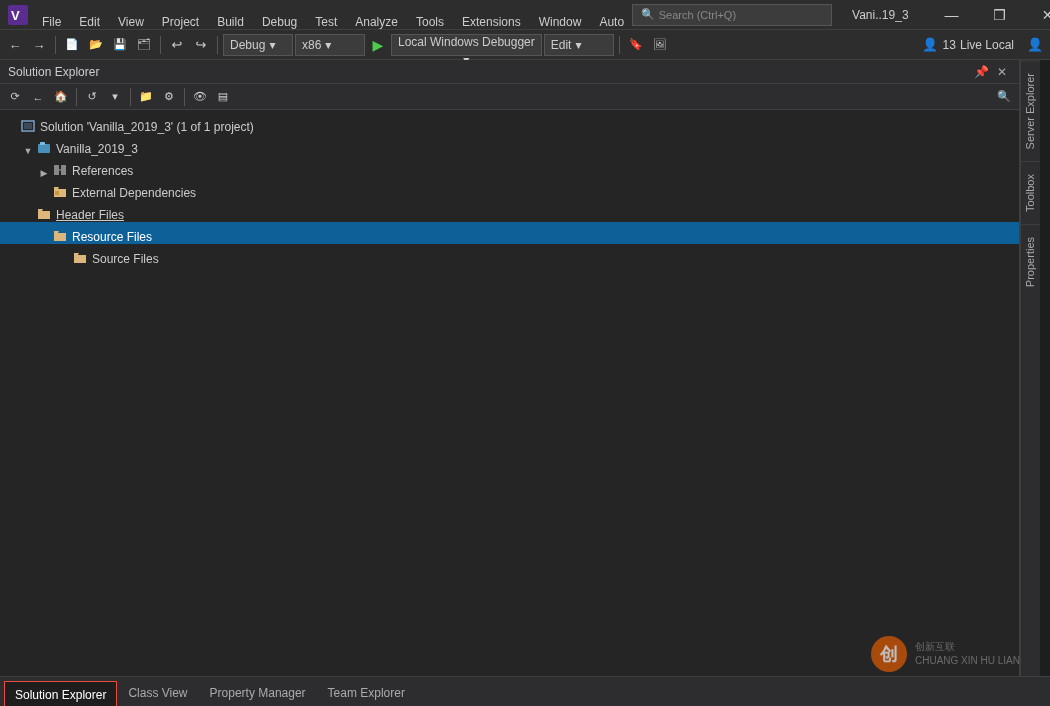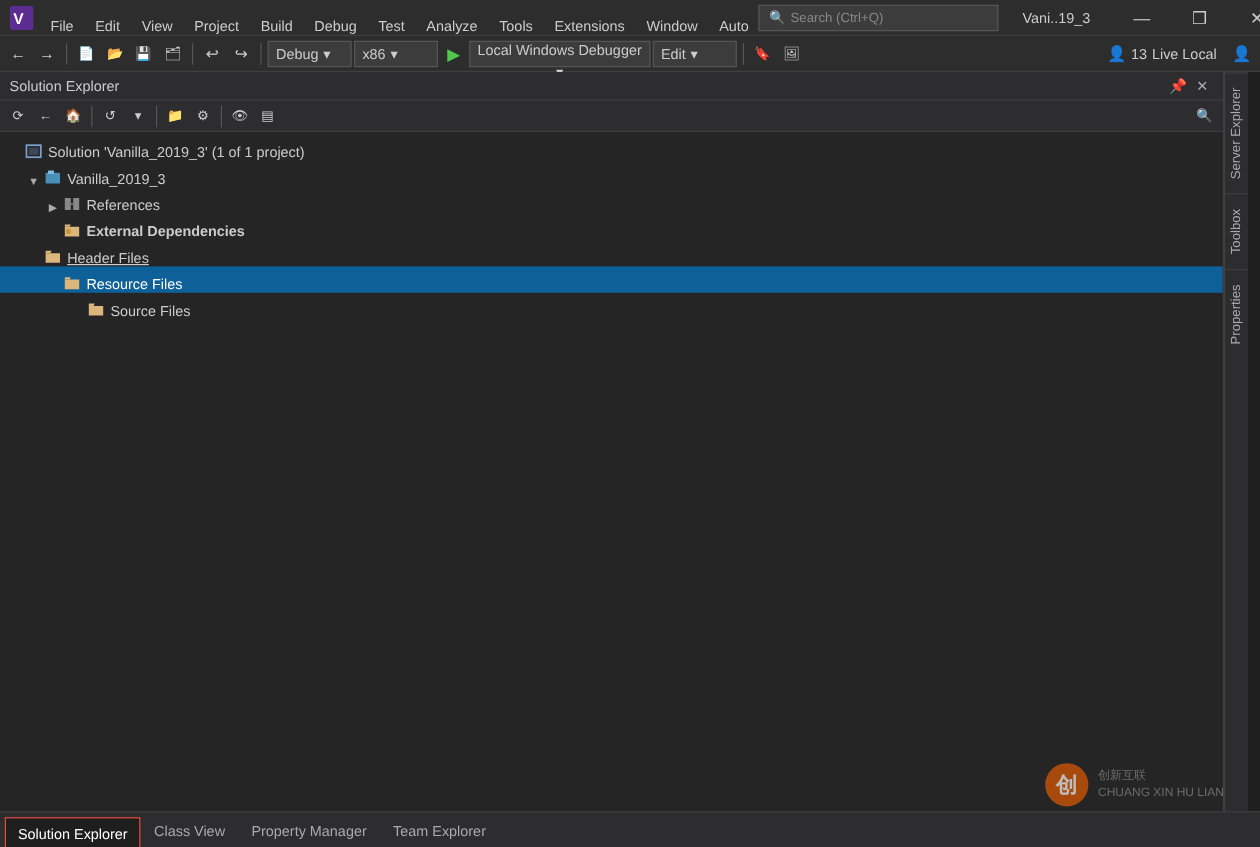--- a/index.html
+++ b/index.html
@@ -467,21 +467,21 @@
         <span class="tree-icon ref-icon">
           <svg width="14" height="14" viewBox="0 0 14 14">
             <rect x="1" y="2" width="5" height="10" fill="#888" rx="0.5"></rect>
             <rect x="8" y="2" width="5" height="10" fill="#888" rx="0.5"></rect>
             <line x1="6" y1="7" x2="8" y2="7" stroke="#aaa" stroke-width="1"></line>
           </svg>
         </span>
         <span>References</span>
       </div>
 
-      <div class="tree-item" style="padding-left: 36px; font-weight: bold;">
+      <div class="tree-item" style="padding-left: 36px;">
         <span class="tree-arrow" style="width:16px; display:inline-block;"></span>
         <span class="tree-icon folder-icon">
           <svg width="14" height="14" viewBox="0 0 14 14">
             <path d="M1 4 L1 12 L13 12 L13 4 Z" fill="#dcb67a"></path>
             <path d="M1 4 L5 4 L6 2 L1 2 Z" fill="#dcb67a"></path>
             <rect x="2" y="6" width="4" height="4" fill="#b8860b" opacity="0.6"></rect>
           </svg>
         </span>
         <span>External Dependencies</span>
       </div>

